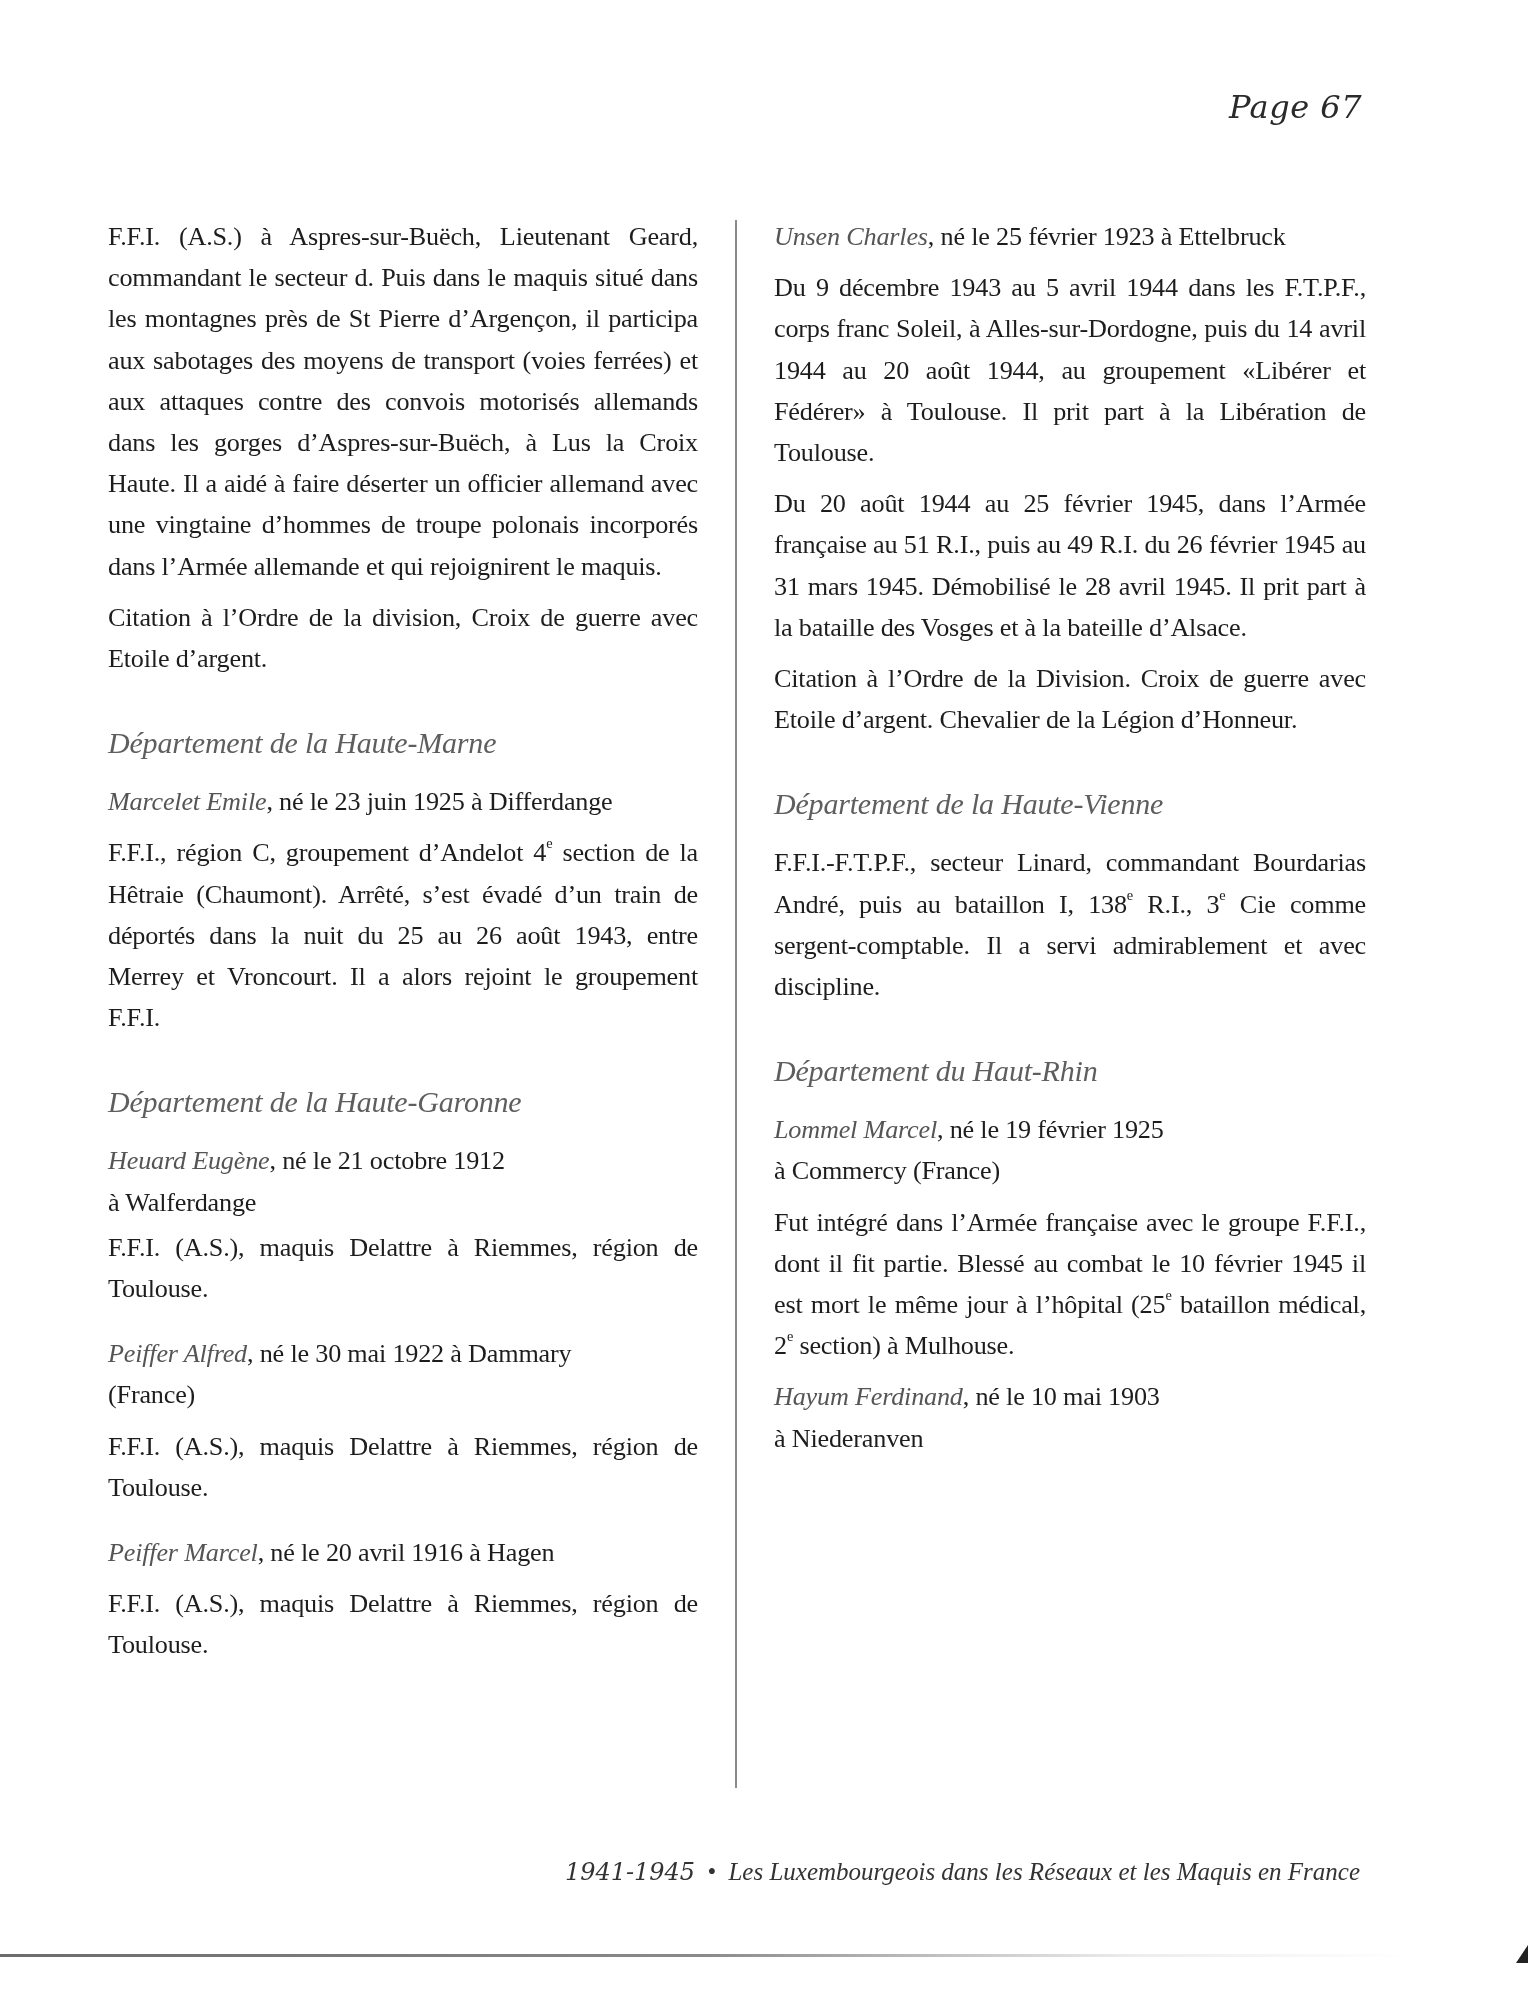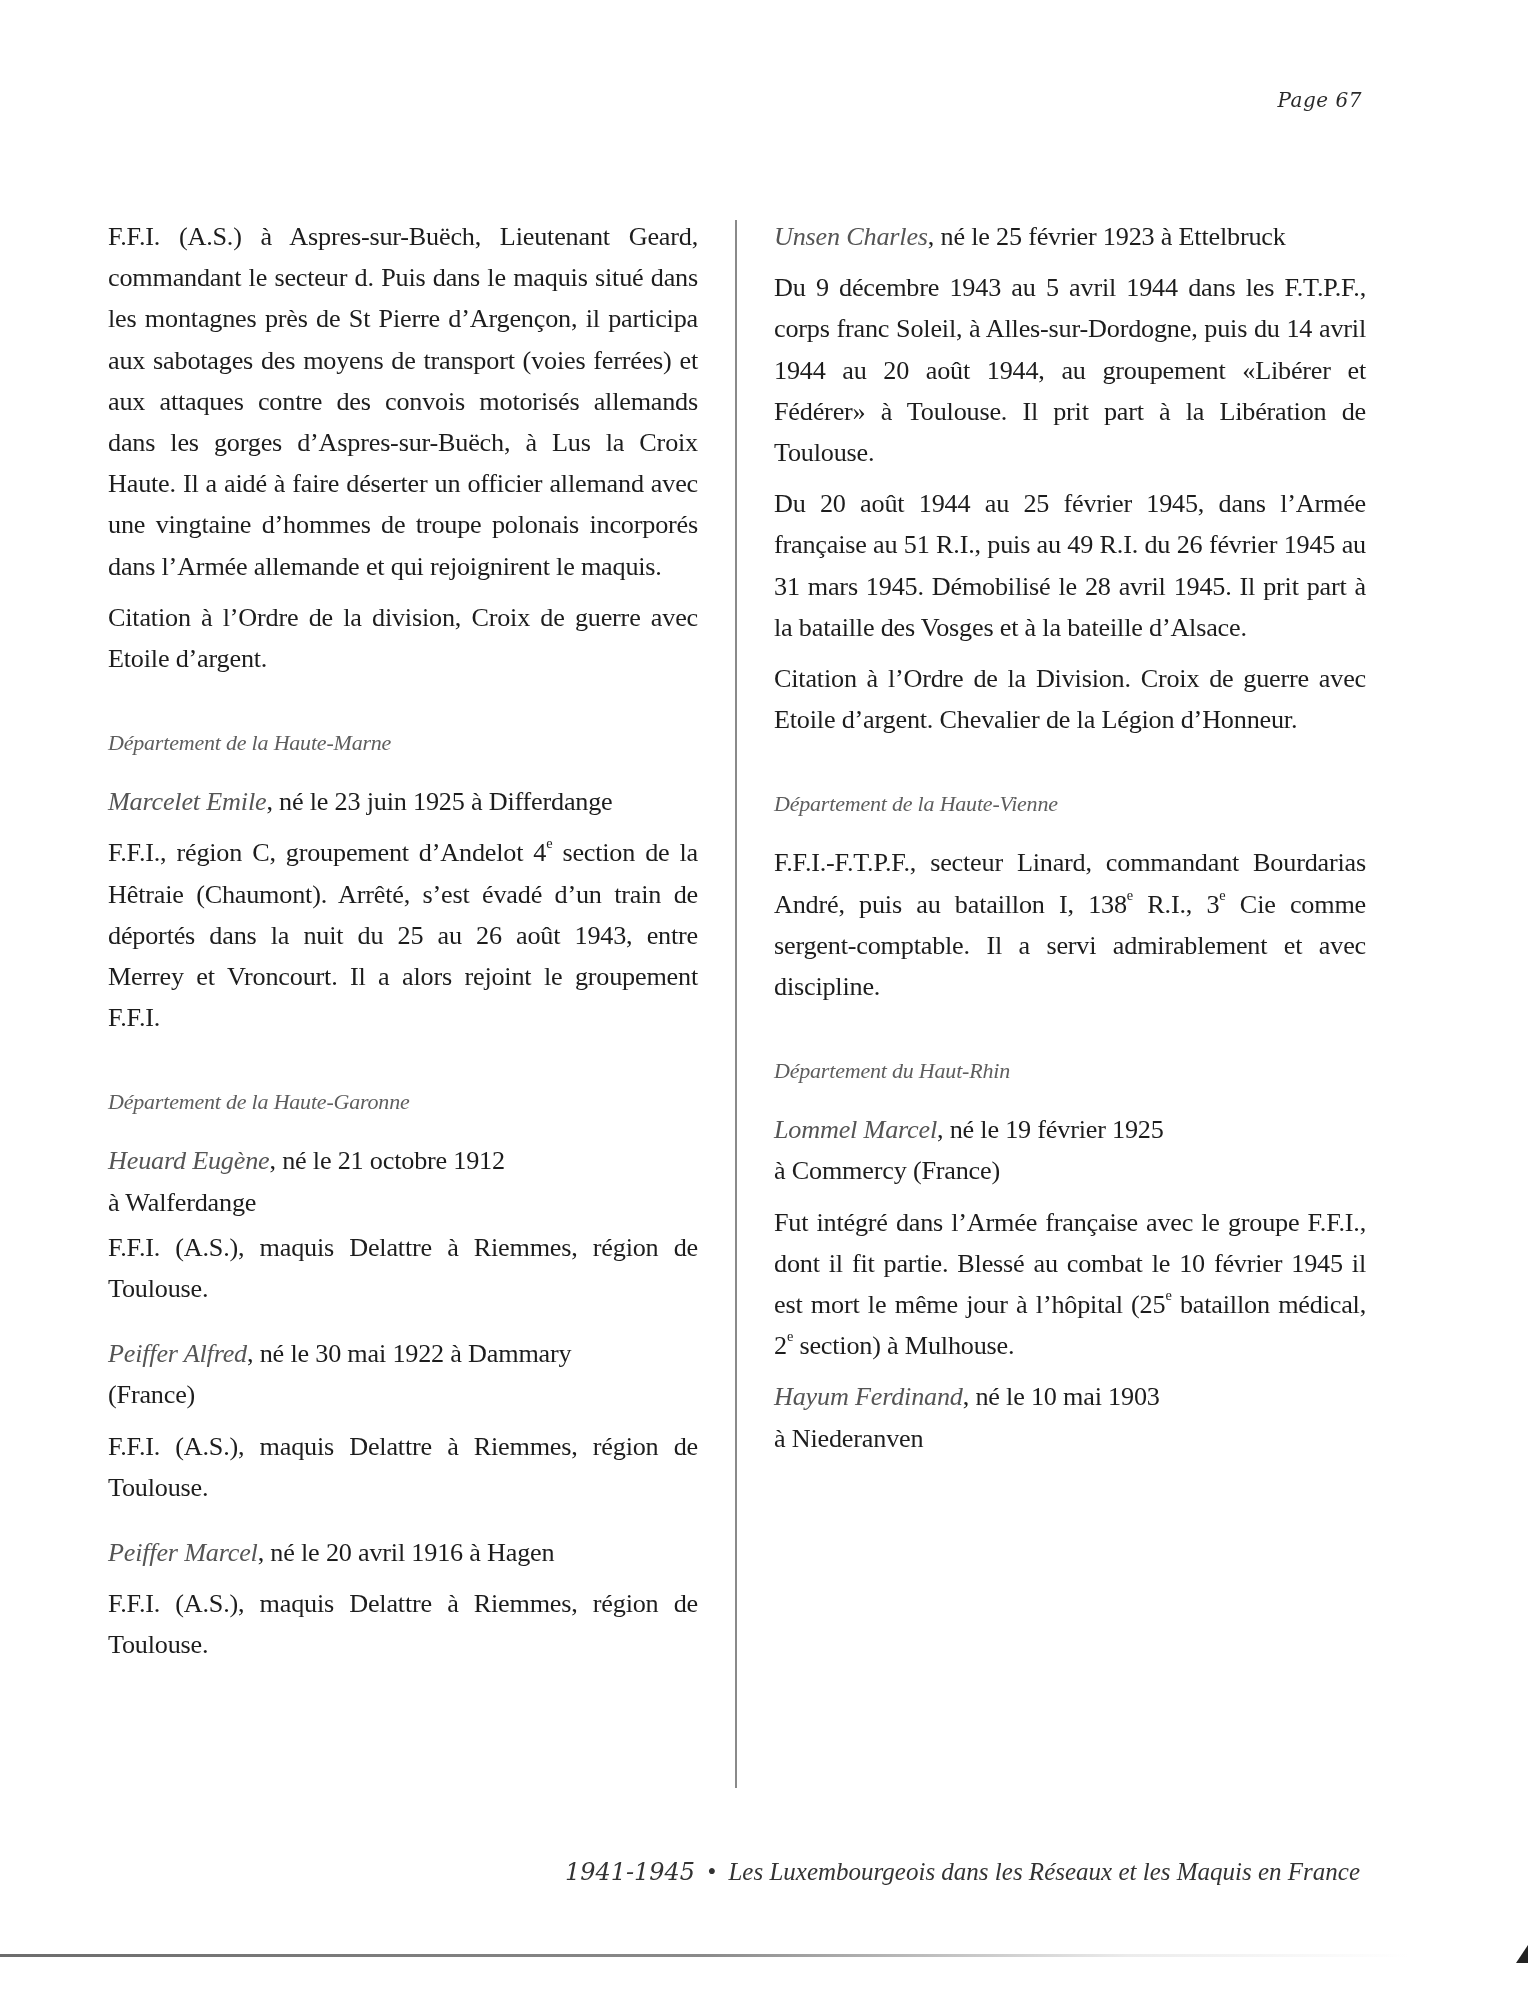--- a/index.html
+++ b/index.html
@@ -4,35 +4,35 @@
 <style>
   html, body { margin: 0; padding: 0; background: #ffffff; }
   body {
     width: 1528px; height: 1989px; position: relative; overflow: hidden;
     font-family: "Liberation Serif", "DejaVu Serif", serif;
     color: #1d1d1d;
   }
   .page-number {
     position: absolute; top: 88px; right: 166px;
     font-family: "DejaVu Serif", serif; font-style: italic;
-    font-size: 20px; color: #2a2a2a; letter-spacing: 0.5px;
+    font-size: 32px; color: #2a2a2a; letter-spacing: 0.5px;
   }
   .column {
     position: absolute; top: 216px; width: 590px;
     font-size: 26.2px; line-height: 41.2px; letter-spacing: -0.2px;
   }
   .col-left { left: 108px; }
   .col-right { left: 774px; width: 592px; }
   .divider {
     position: absolute; left: 735px; top: 220px; width: 1.5px; height: 1568px;
     background: #8a8a8a;
   }
   p { margin: 0 0 10px 0; text-align: justify; }
   .heading {
-    font-style: italic; color: #5e5e5e; font-size: 22px; letter-spacing: -0.2px;
+    font-style: italic; color: #5e5e5e; font-size: 30px; letter-spacing: -0.2px;
     margin: 44px 0 18px 0; line-height: 40px;
   }
   .name { font-style: italic; color: #555555; }
   .entry-head { margin-bottom: 10px; text-align: left; }
   .gap-after { margin-bottom: 24px; }
   sup { font-size: 0.55em; line-height: 0; vertical-align: 0.9em; }
   .footer {
     position: absolute; top: 1858px; right: 168px;
     font-size: 25px; color: #333333; font-style: italic;
   }

